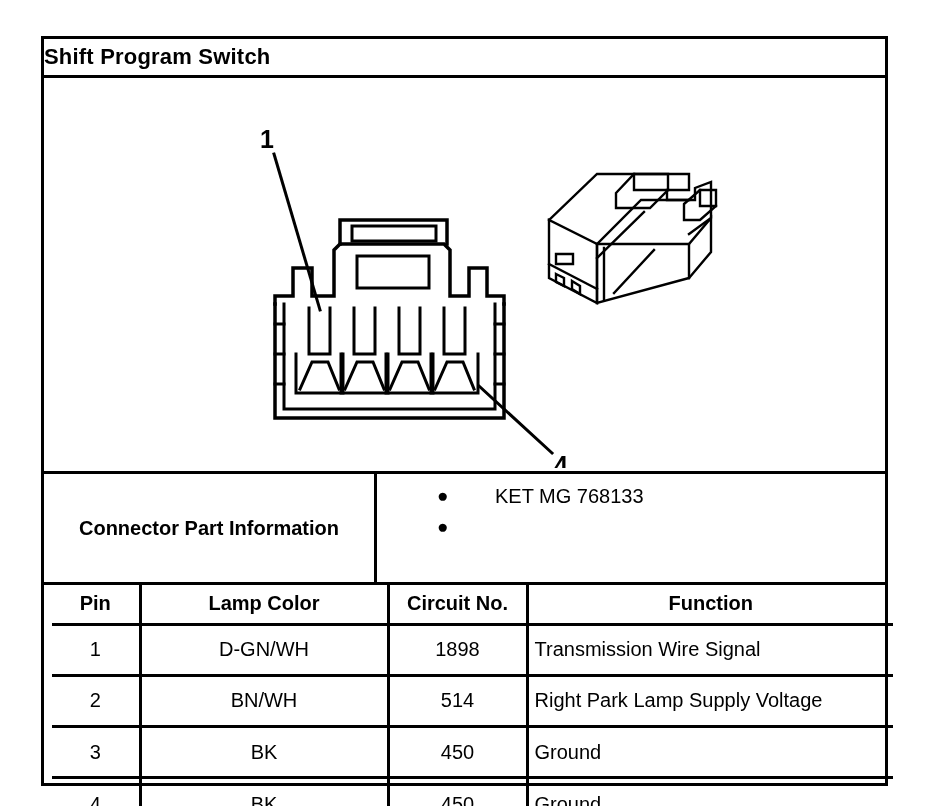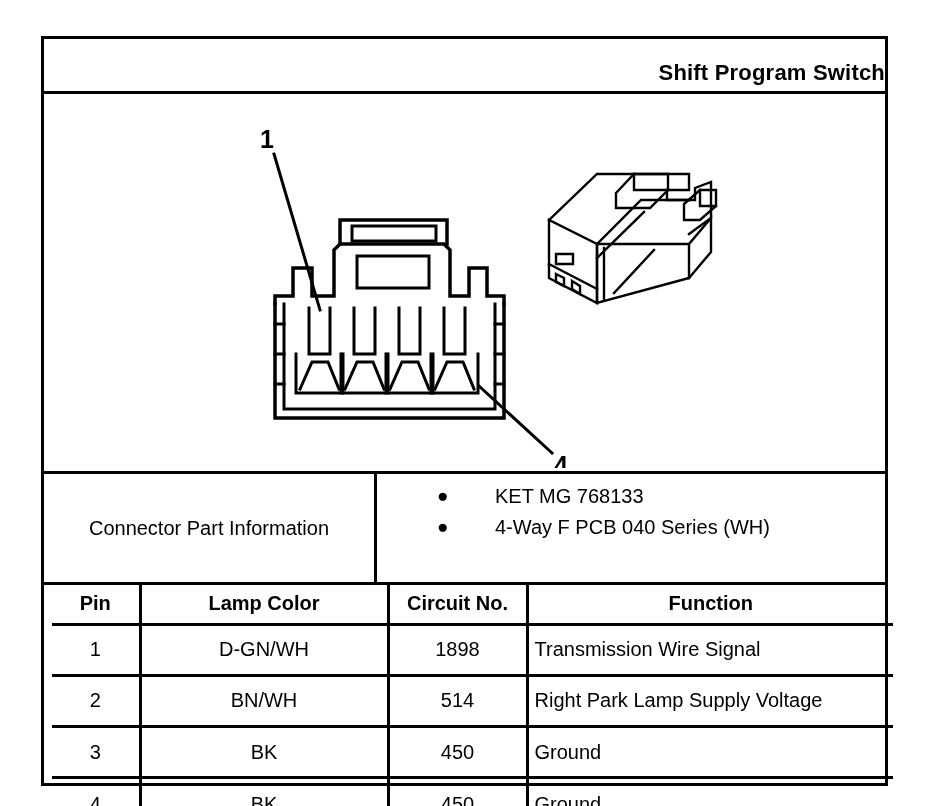--- a/index.html
+++ b/index.html
@@ -32,28 +32,28 @@
     width: 847px;
     height: 750px;
     border: 3px solid #000;
     box-sizing: border-box;
   }
 
   
   .title-row {
     position: absolute;
     left: 0;
-    top: 16px;
+    top: 0;
     width: 100%;
     height: 39px;
     border-bottom: 3px solid #000;
     box-sizing: border-box;
     display: flex;
     align-items: center;
-    justify-content: flex-end;
+    justify-content: flex-start;
   }
   .title-text {
     font-size: 22px;
     font-weight: bold;
     letter-spacing: 0.2px;
     line-height: 1;
   }
 
   
   .diagram-row {
@@ -87,21 +87,21 @@
     width: 333px;
     border-right: 3px solid #000;
     box-sizing: border-box;
     display: flex;
     align-items: center;
     justify-content: center;
     padding: 0 6px;
   }
   .cpi-label-text {
     font-size: 20px;
-    font-weight: normal;
+    font-weight: bold;
     text-align: center;
     line-height: 1.1;
   }
   .cpi-list-cell {
     flex: 1;
     box-sizing: border-box;
     padding: 10px 0 0 60px;
   }
   .cpi-item {
     display: flex;
@@ -271,21 +271,20 @@
       <div class="cpi-label-cell">
         <span class="cpi-label-text">Connector Part Information</span>
       </div>
       <div class="cpi-list-cell">
         <div class="cpi-item">
           <span class="cpi-bullet">●</span>
           <span class="cpi-item-text">KET MG 768133</span>
         </div>
         <div class="cpi-item">
           <span class="cpi-bullet">●</span>
-          <span class="cpi-item-text">4-Way F PCB 040 Series (WH)</span>
         </div>
       </div>
     </div>
 
     <div class="pin-table">
       <table class="pins">
         <thead>
           <tr>
             <th class="col-pin">Pin</th>
             <th class="col-wire">Lamp Color</th>

